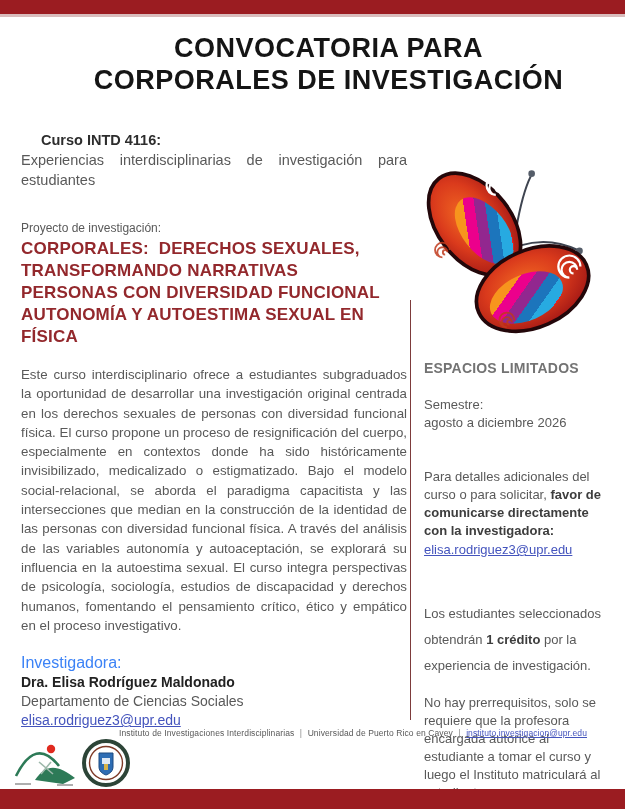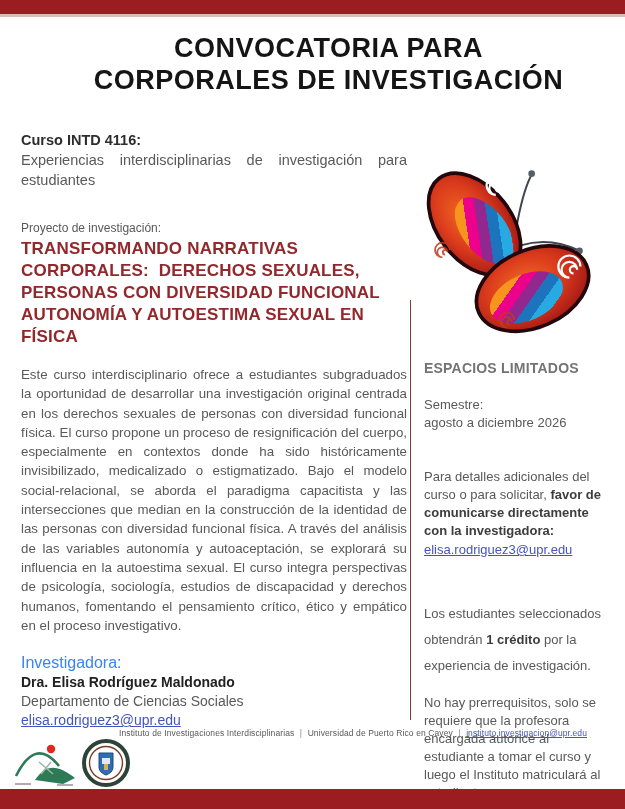--- a/index.html
+++ b/index.html
@@ -20,21 +20,21 @@
   }
   
   .title {
     position:absolute; top:32px; left:16px; width:625px; text-align:center;
     font-weight:bold; font-size:27px; line-height:32px; color:#151515;
     letter-spacing:.5px;
   }
   .title span { display:block; }
   
   .left-col { position:absolute; left:21px; top:130px; width:386px; }
-  .course-label { font-size:14.5px; font-weight:bold; color:#2d2d2d; line-height:20px; }
+  .course-label { font-size:14.5px; font-weight:bold; color:#2d2d2d; line-height:20px;margin-left:20px; }
   .course-desc  { font-size:14.5px; color:#595959; line-height:20px; text-align:justify; }
   .project-label { margin-top:31px; font-size:12px; color:#595959; }
   .project-title { margin-top:3px; font-size:17px; font-weight:bold; color:#93282c; line-height:22px; letter-spacing:.2px; }
   .project-title span { display:block; white-space:pre; }
   .project-desc {
     margin-top:17px; font-size:13.3px; line-height:19.3px; color:#595959;
     text-align:justify;
   }
   .investigator { margin-top:17px; }
   .inv-label { font-size:16px; color:#3b82f6; line-height:21px; }
@@ -129,22 +129,22 @@
       <path d="M98,176 a8,8 0 1,0 -8,8 a5.5,5.5 0 1,1 5.5,-5.5 a2.5,2.5 0 1,0 -2.5,2.5"></path>
     </g>
   </svg>
 
   <div class="left-col">
     <div class="course-label">Curso INTD 4116:</div>
     <div class="course-desc">Experiencias interdisciplinarias de investigación para estudiantes</div>
 
     <div class="project-label">Proyecto de investigación:</div>
     <div class="project-title">
+      <span>CORPORALES:  DERECHOS SEXUALES,</span>
       <span>TRANSFORMANDO NARRATIVAS</span>
-      <span>CORPORALES:  DERECHOS SEXUALES,</span>
       <span>PERSONAS CON DIVERSIDAD FUNCIONAL</span>
       <span>AUTONOMÍA Y AUTOESTIMA SEXUAL EN</span>
       <span>FÍSICA</span>
     </div>
 
     <p class="project-desc">Este curso interdisciplinario ofrece a estudiantes subgraduados la oportunidad de desarrollar una investigación original centrada en los derechos sexuales de personas con diversidad funcional física. El curso propone un proceso de resignificación del cuerpo, especialmente en contextos donde ha sido históricamente invisibilizado, medicalizado o estigmatizado. Bajo el modelo social-relacional, se aborda el paradigma capacitista y las intersecciones que median en la construcción de la identidad de las personas con diversidad funcional física. A través del análisis de las variables autonomía y autoaceptación, se explorará su influencia en la autoestima sexual. El curso integra perspectivas de psicología, sociología, estudios de discapacidad y derechos humanos, fomentando el pensamiento crítico, ético y empático en el proceso investigativo.</p>
 
     <div class="investigator">
       <div class="inv-label">Investigadora:</div>
       <div class="inv-name">Dra. Elisa Rodríguez Maldonado</div>

